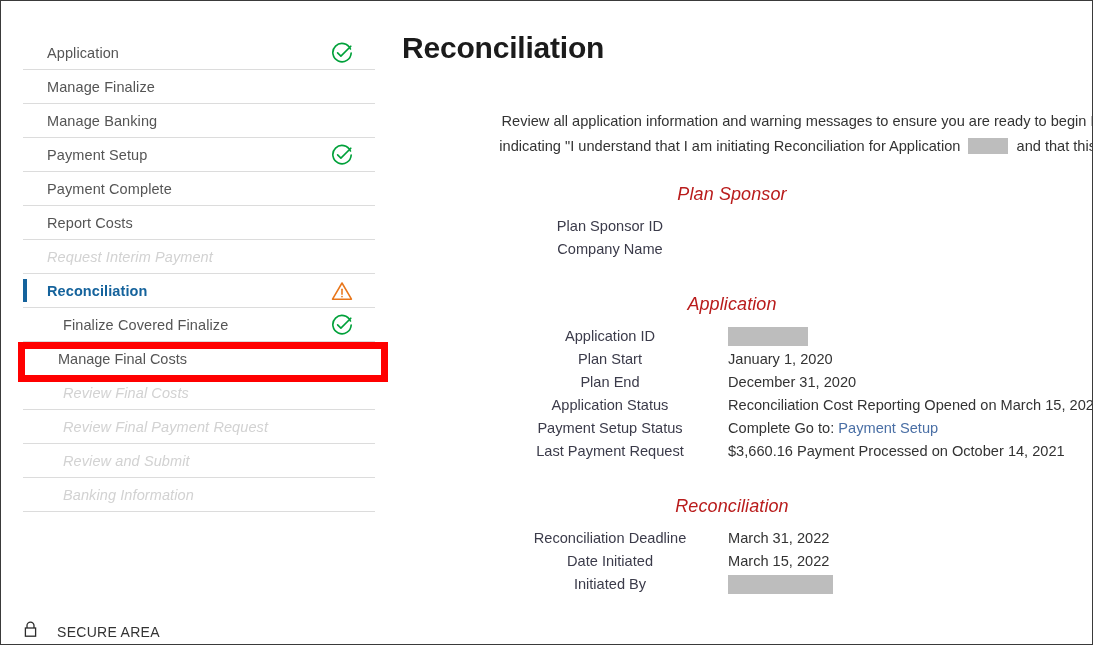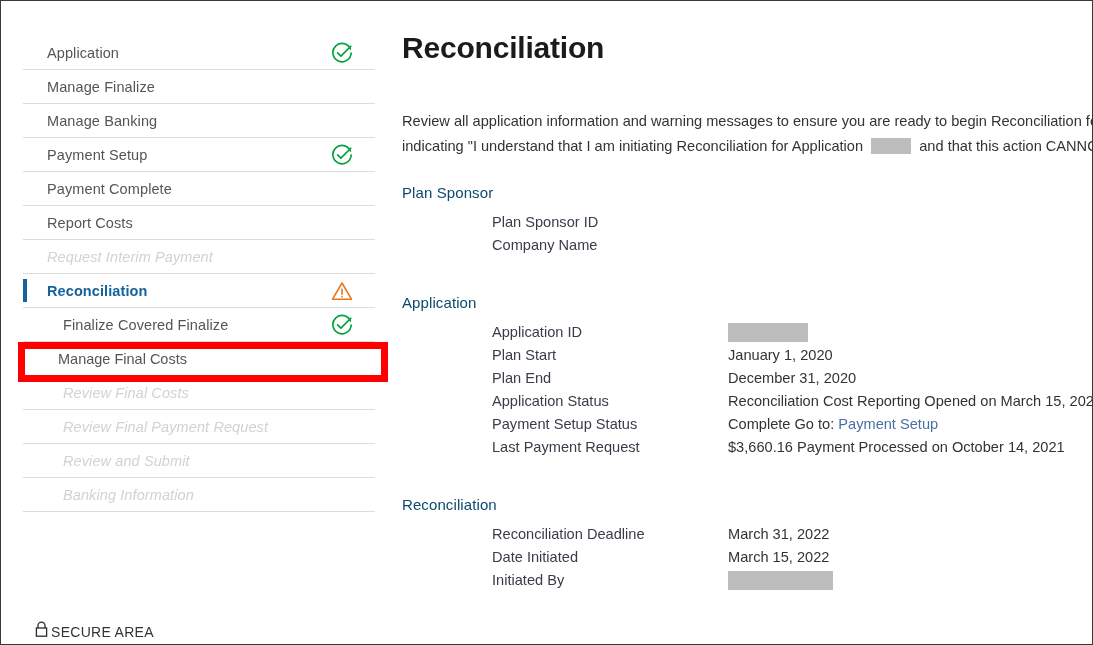--- a/index.html
+++ b/index.html
@@ -11,20 +11,21 @@
     font-family: "Liberation Sans", sans-serif;
   }
   .screen {
     position: relative;
     width: 1093px;
     height: 645px;
     background: #ffffff;
     border: 1px solid #3a3a3a;
     box-sizing: border-box;
     overflow: hidden;
+    text-align: center;
   }
 
   
   .sidebar {
     position: absolute;
     left: 0;
     top: 0;
     width: 386px;
     height: 645px;
     box-sizing: border-box;
@@ -95,25 +96,25 @@
     top: 350px;
     font-size: 14.5px;
     color: #555555;
     z-index: 6;
     white-space: nowrap;
   }
 
   
   .secure-footer {
     position: absolute;
-    left: 33px;
+    left: 22px;
     bottom: 4px;
     display: flex;
     align-items: center;
-    gap: 2px;
+    gap: 19px;
   }
   .secure-footer .secure-text {
     font-size: 14px;
     color: #333333;
     letter-spacing: 0.3px;
   }
   .footer-rule {
     position: absolute;
     left: 0;
     right: 0;
@@ -163,25 +164,26 @@
     position: relative;
     top: -1px;
   }
 
   .section {
     position: absolute;
     left: 15px;
     width: 660px;
   }
   .section-title {
-    font-size: 15px;
-    color: #0c4a6e;
+    font-size: 18px;
+    color: #b91c1c;
     font-weight: normal;
     margin: 0 0 10px 0;
     letter-spacing: 0.1px;
+    font-style: italic;
   }
   .field-rows { padding-left: 90px; }
   .field-row {
     display: flex;
     align-items: flex-start;
     height: 23px;
     line-height: 23px;
   }
   .field-label {
     width: 236px;

